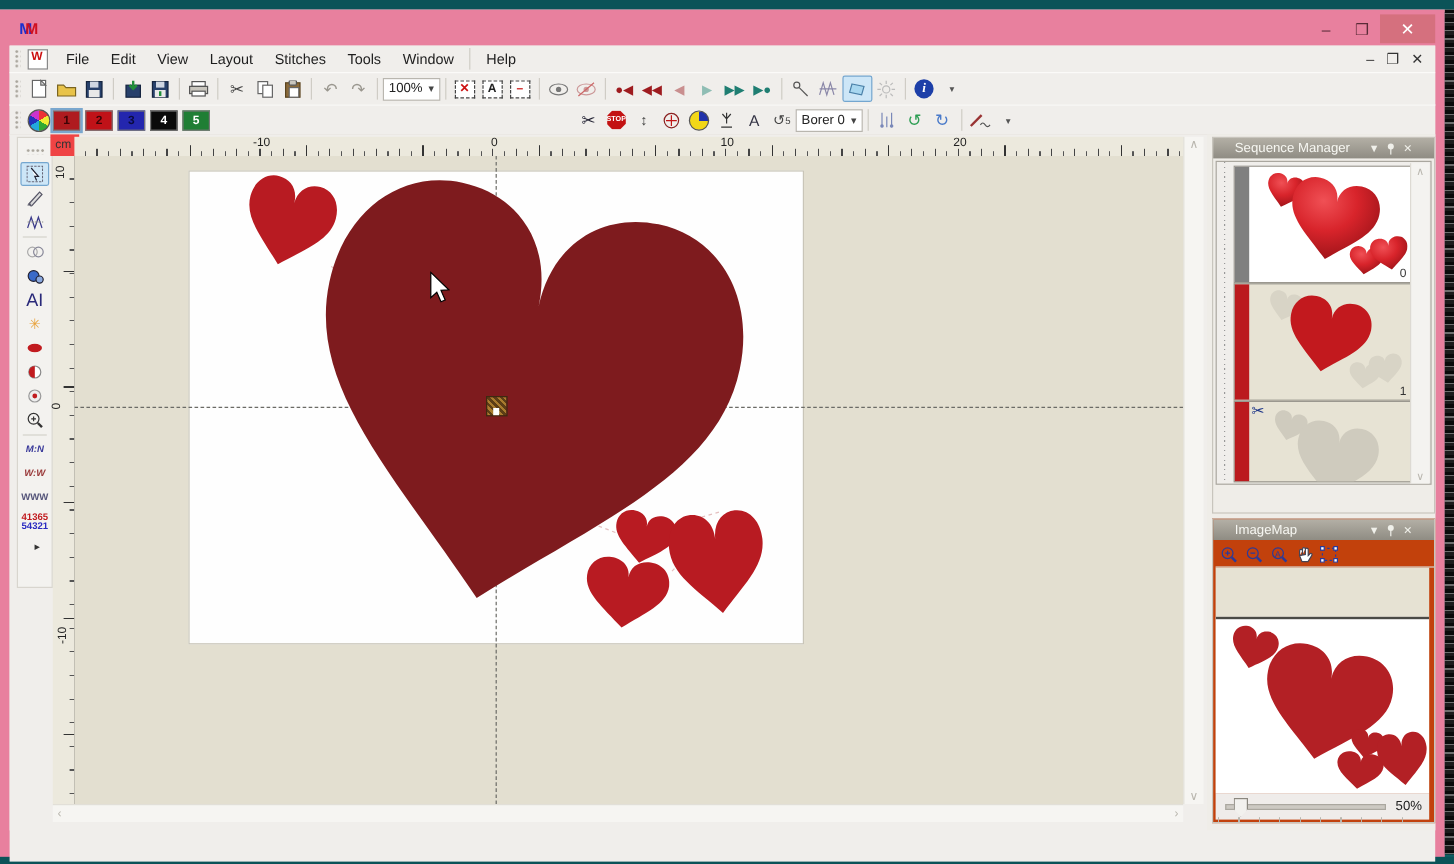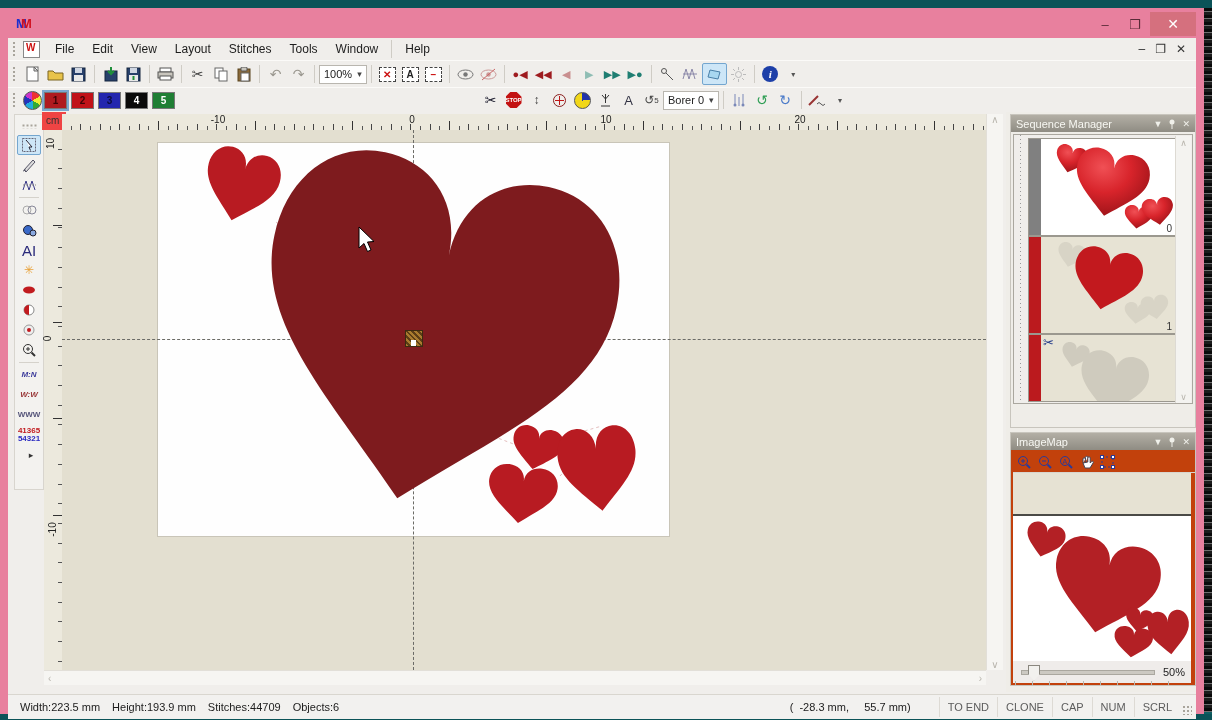--- a/index.html
+++ b/index.html
@@ -84,21 +84,21 @@
   #marker{position:absolute;left:343px;top:200px;width:16px;height:15px;border:1px solid #3c2a10;
      background:repeating-linear-gradient(45deg,#A87B2E 0 2px,#5C3E16 2px 4px)}
   #marker::after{content:"";position:absolute;left:5px;bottom:0;width:5px;height:6px;background:#FEFEFE}
   
   .sbar{background:#F6F5F2;position:absolute;display:flex;justify-content:space-between;align-items:center;color:#B9B6AE;font-size:10px}
   #vscroll{left:978px;top:2px;width:16px;height:556px;flex-direction:column;border-left:1px solid #E2DFD8}
   #hscroll{left:36px;top:558px;width:942px;height:14px;border-top:1px solid #E2DFD8}
   
   #rpanels{left:998px;top:0;width:190px;height:580px;background:#EFEDE8}
   .ptitle{height:17px;background:linear-gradient(#B3AFA5,#8F8C83);color:#F7F7F2;font-size:11px;
-          display:flex;align-items:center;padding:0 5px;gap:6px}
+          display:flex;align-items:center;padding:0 18px;gap:6px}
   .ptitle .nm{flex:1}
   .ptitle .ic{font-size:9px;color:#F0F0EA}
   #seqpanel{left:4px;top:2px;width:184px;height:312px;background:#EFEDE8;border:1px solid #C8C5BD}
   #seqbody{position:absolute;left:2px;top:19px;width:178px;height:268px;background:#F0EEEB;border:1px solid #AAA79F;overflow:hidden}
   .seqruler{position:absolute;left:2px;top:0;width:10px;height:100%;
      background-image:repeating-linear-gradient(180deg,#999 0 1px,transparent 1px 4px);background-size:1px 100%;background-position:4px 0;background-repeat:repeat-y}
   .seqitem{position:absolute;left:14px;width:146px;height:96px;border:1px solid #9B988F;display:flex}
   .seqbar{width:12px;height:100%;flex:none}
   .thumb{flex:1;position:relative}
   .idx{position:absolute;right:3px;bottom:1px;font-size:10px;color:#333}
@@ -635,28 +635,15 @@
             <div class="strack">
                 <div class="sthumb"></div>
               </div>
             <span class="pct">50%</span>
           </div>
           <div class="mticks"></div>
         </div>
       </div>
     </div>
 
-    <div class="abs" id="statusbar">
-      <span class="fld">Width:223.5 mm</span>
-      <span class="fld">Height:193.9 mm</span>
-      <span class="fld">Stitches:44709</span>
-      <span class="fld">Objects:6</span>
-      <span class="coords">(  -28.3 mm,     55.7 mm)</span>
-      <span class="flag" style="margin-left:28px">TO END</span>
-      <span class="flag">CLONE</span>
-      <span class="flag">CAP</span>
-      <span class="flag">NUM</span>
-      <span class="flag">SCRL</span>
-      <span class="gripsq"></span>
-    </div>
   </div>
 </div>
 <div class="abs" id="rightstripe"></div>
 
 </body></html>

